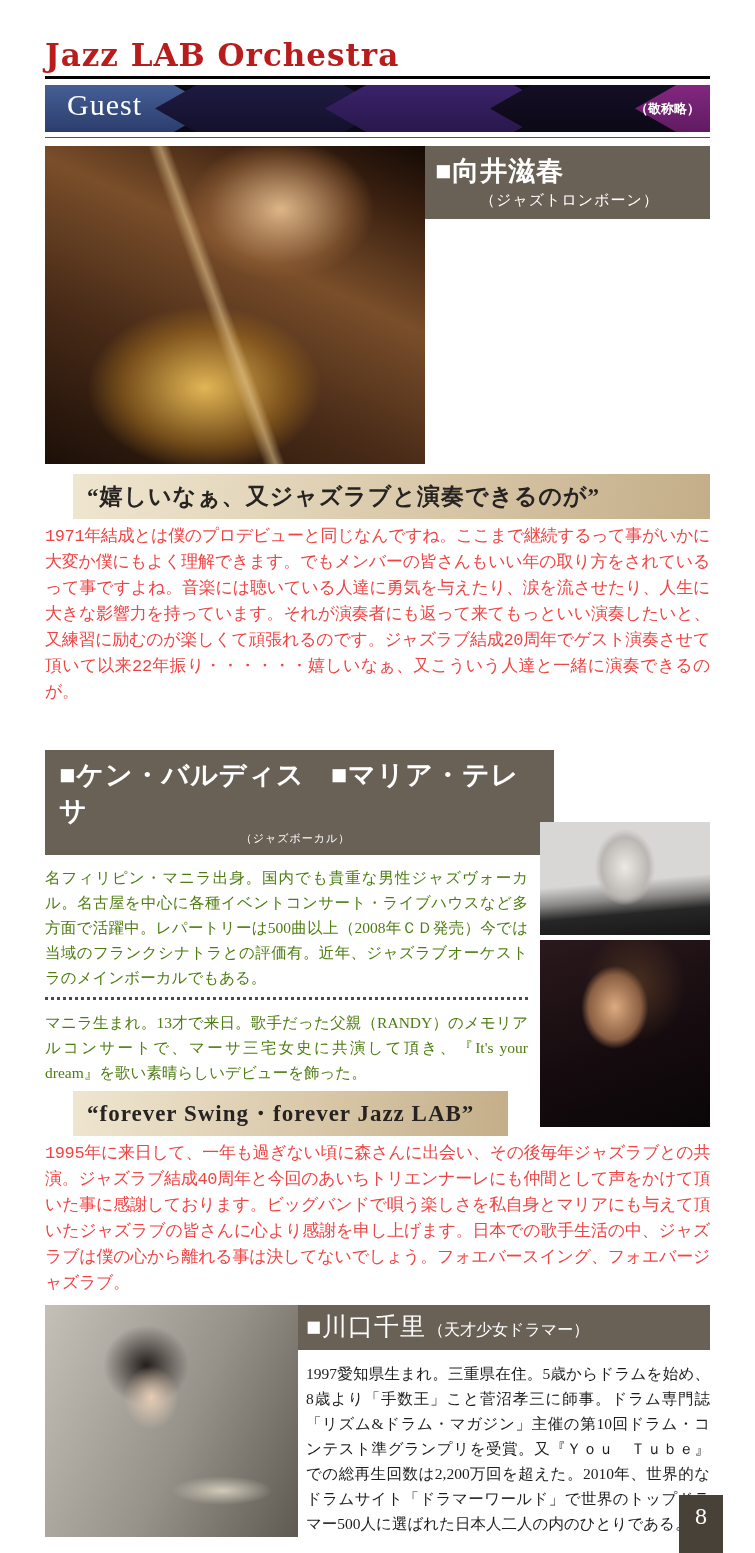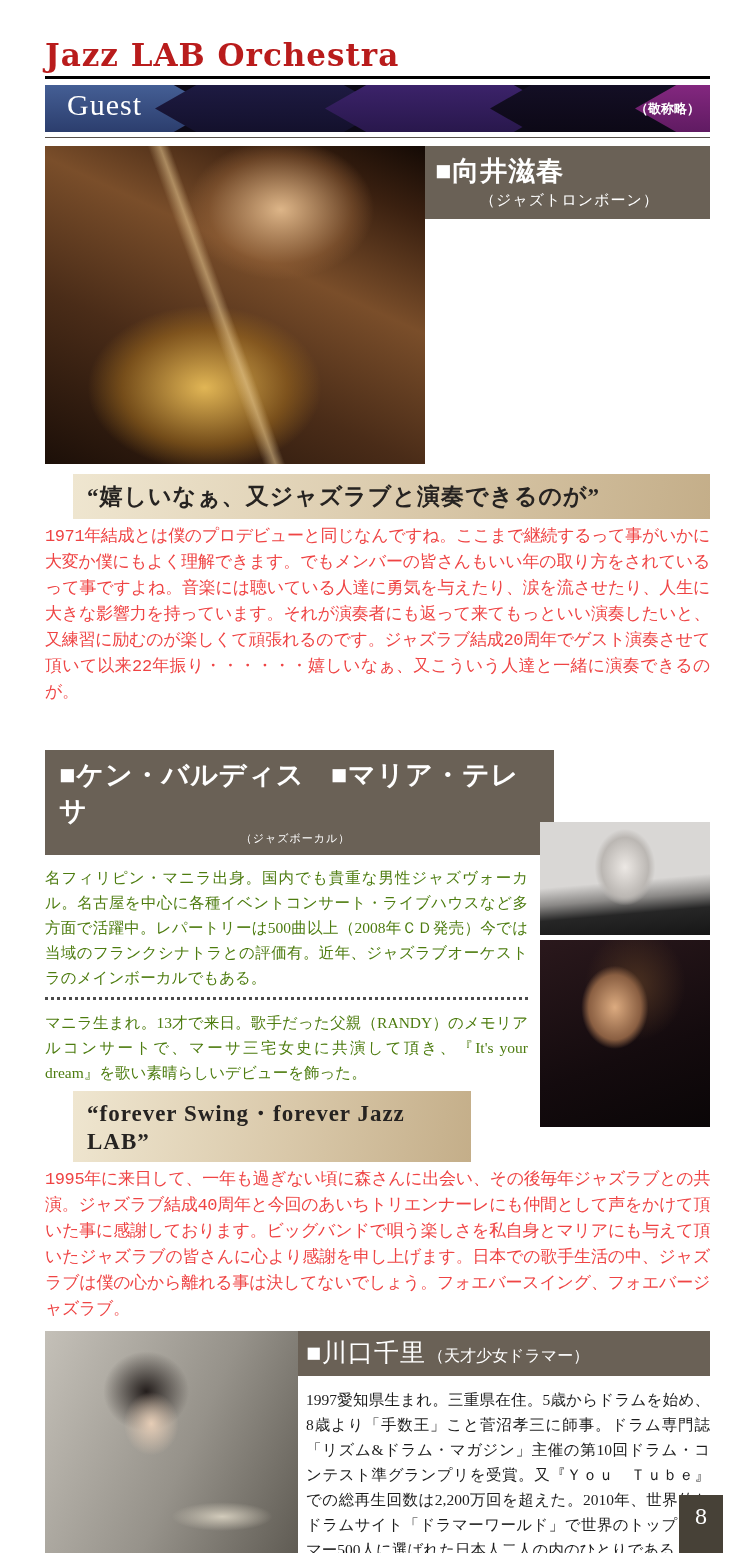--- a/index.html
+++ b/index.html
@@ -58,21 +58,21 @@
 
   
   .quote {
     background:linear-gradient(100deg, #efe6d0, #d9c8a9 55%, #c4ae89);
     font-weight:bold; font-size:23px; color:#262321;
     padding:7px 10px 7px 14px; letter-spacing:1px;
     font-family:"Liberation Serif","DejaVu Serif",serif;
     margin-left:28px;
   }
   .q1 { margin-top:10px; }
-  .q2 { width:398px; margin-top:6px; }
+  .q2 { width:435px; margin-top:6px; }
 
   
   .comment {
     font-family:Liberation Mono, monospace;
     font-size:17px; line-height:26px; color:#ef4444;
     margin-top:5px; letter-spacing:-0.4px; text-align:justify;
   }
 
   
   .section2 { margin-top:4px; }

